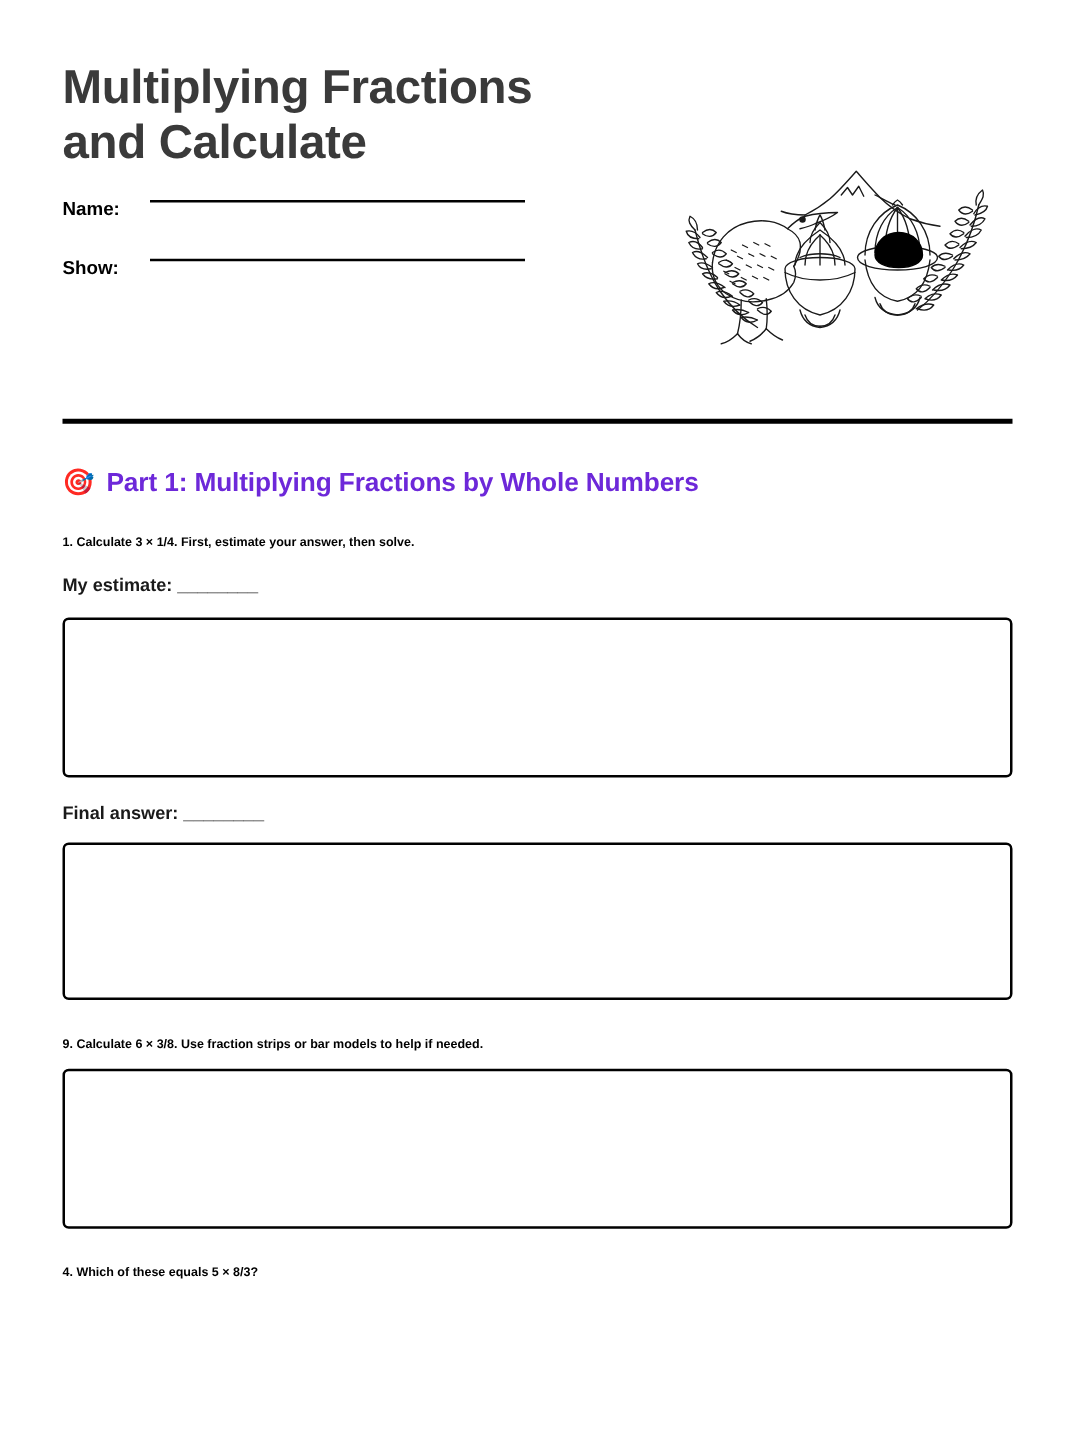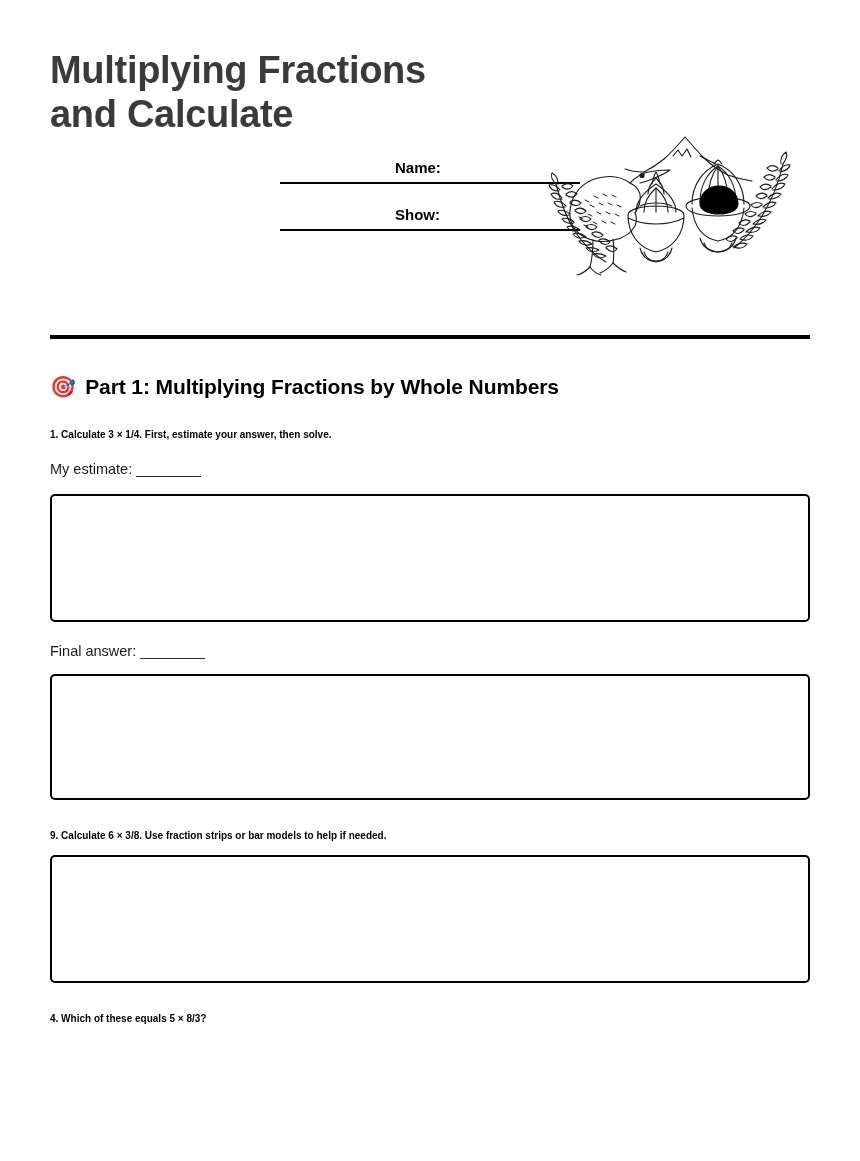--- a/index.html
+++ b/index.html
@@ -38,24 +38,23 @@
     font-weight: bold;
     color: #3a3a3a;
     letter-spacing: -0.3px;
     max-width: 470px;
   }
   .meta-block {
     margin-top: 22px;
   }
   .meta-row {
     display: flex;
-    align-items: center;
+    align-items: flex-start;
     height: 34px;
     margin-bottom: 13px;
-    flex-direction: column;
   }
   .meta-label {
     font-size: 15px;
     font-weight: bold;
     color: #000;
     width: 70px;
     line-height: 1.2;
     padding-bottom: 4px;
   }
   .meta-rule {
@@ -94,34 +93,34 @@
     margin-top: 36px;
   }
   .section-icon {
     font-size: 21px;
     line-height: 1;
     display: inline-block;
   }
   .section-title {
     font-size: 21px;
     font-weight: bold;
-    color: #000000;
+    color: #6d28d9;
     letter-spacing: -0.1px;
   }
 
   
   .question {
     font-size: 10px;
     font-weight: bold;
     color: #000;
     margin-top: 30px;
   }
   .subline {
     font-size: 14.5px;
-    font-weight: normal;
+    font-weight: bold;
     color: #1a1a1a;
     margin-top: 21px;
   }
   .answer-box {
     margin-top: 15px;
     width: 760px;
     height: 128px;
     border: 2px solid #000;
     border-radius: 5px;
     box-sizing: border-box;

